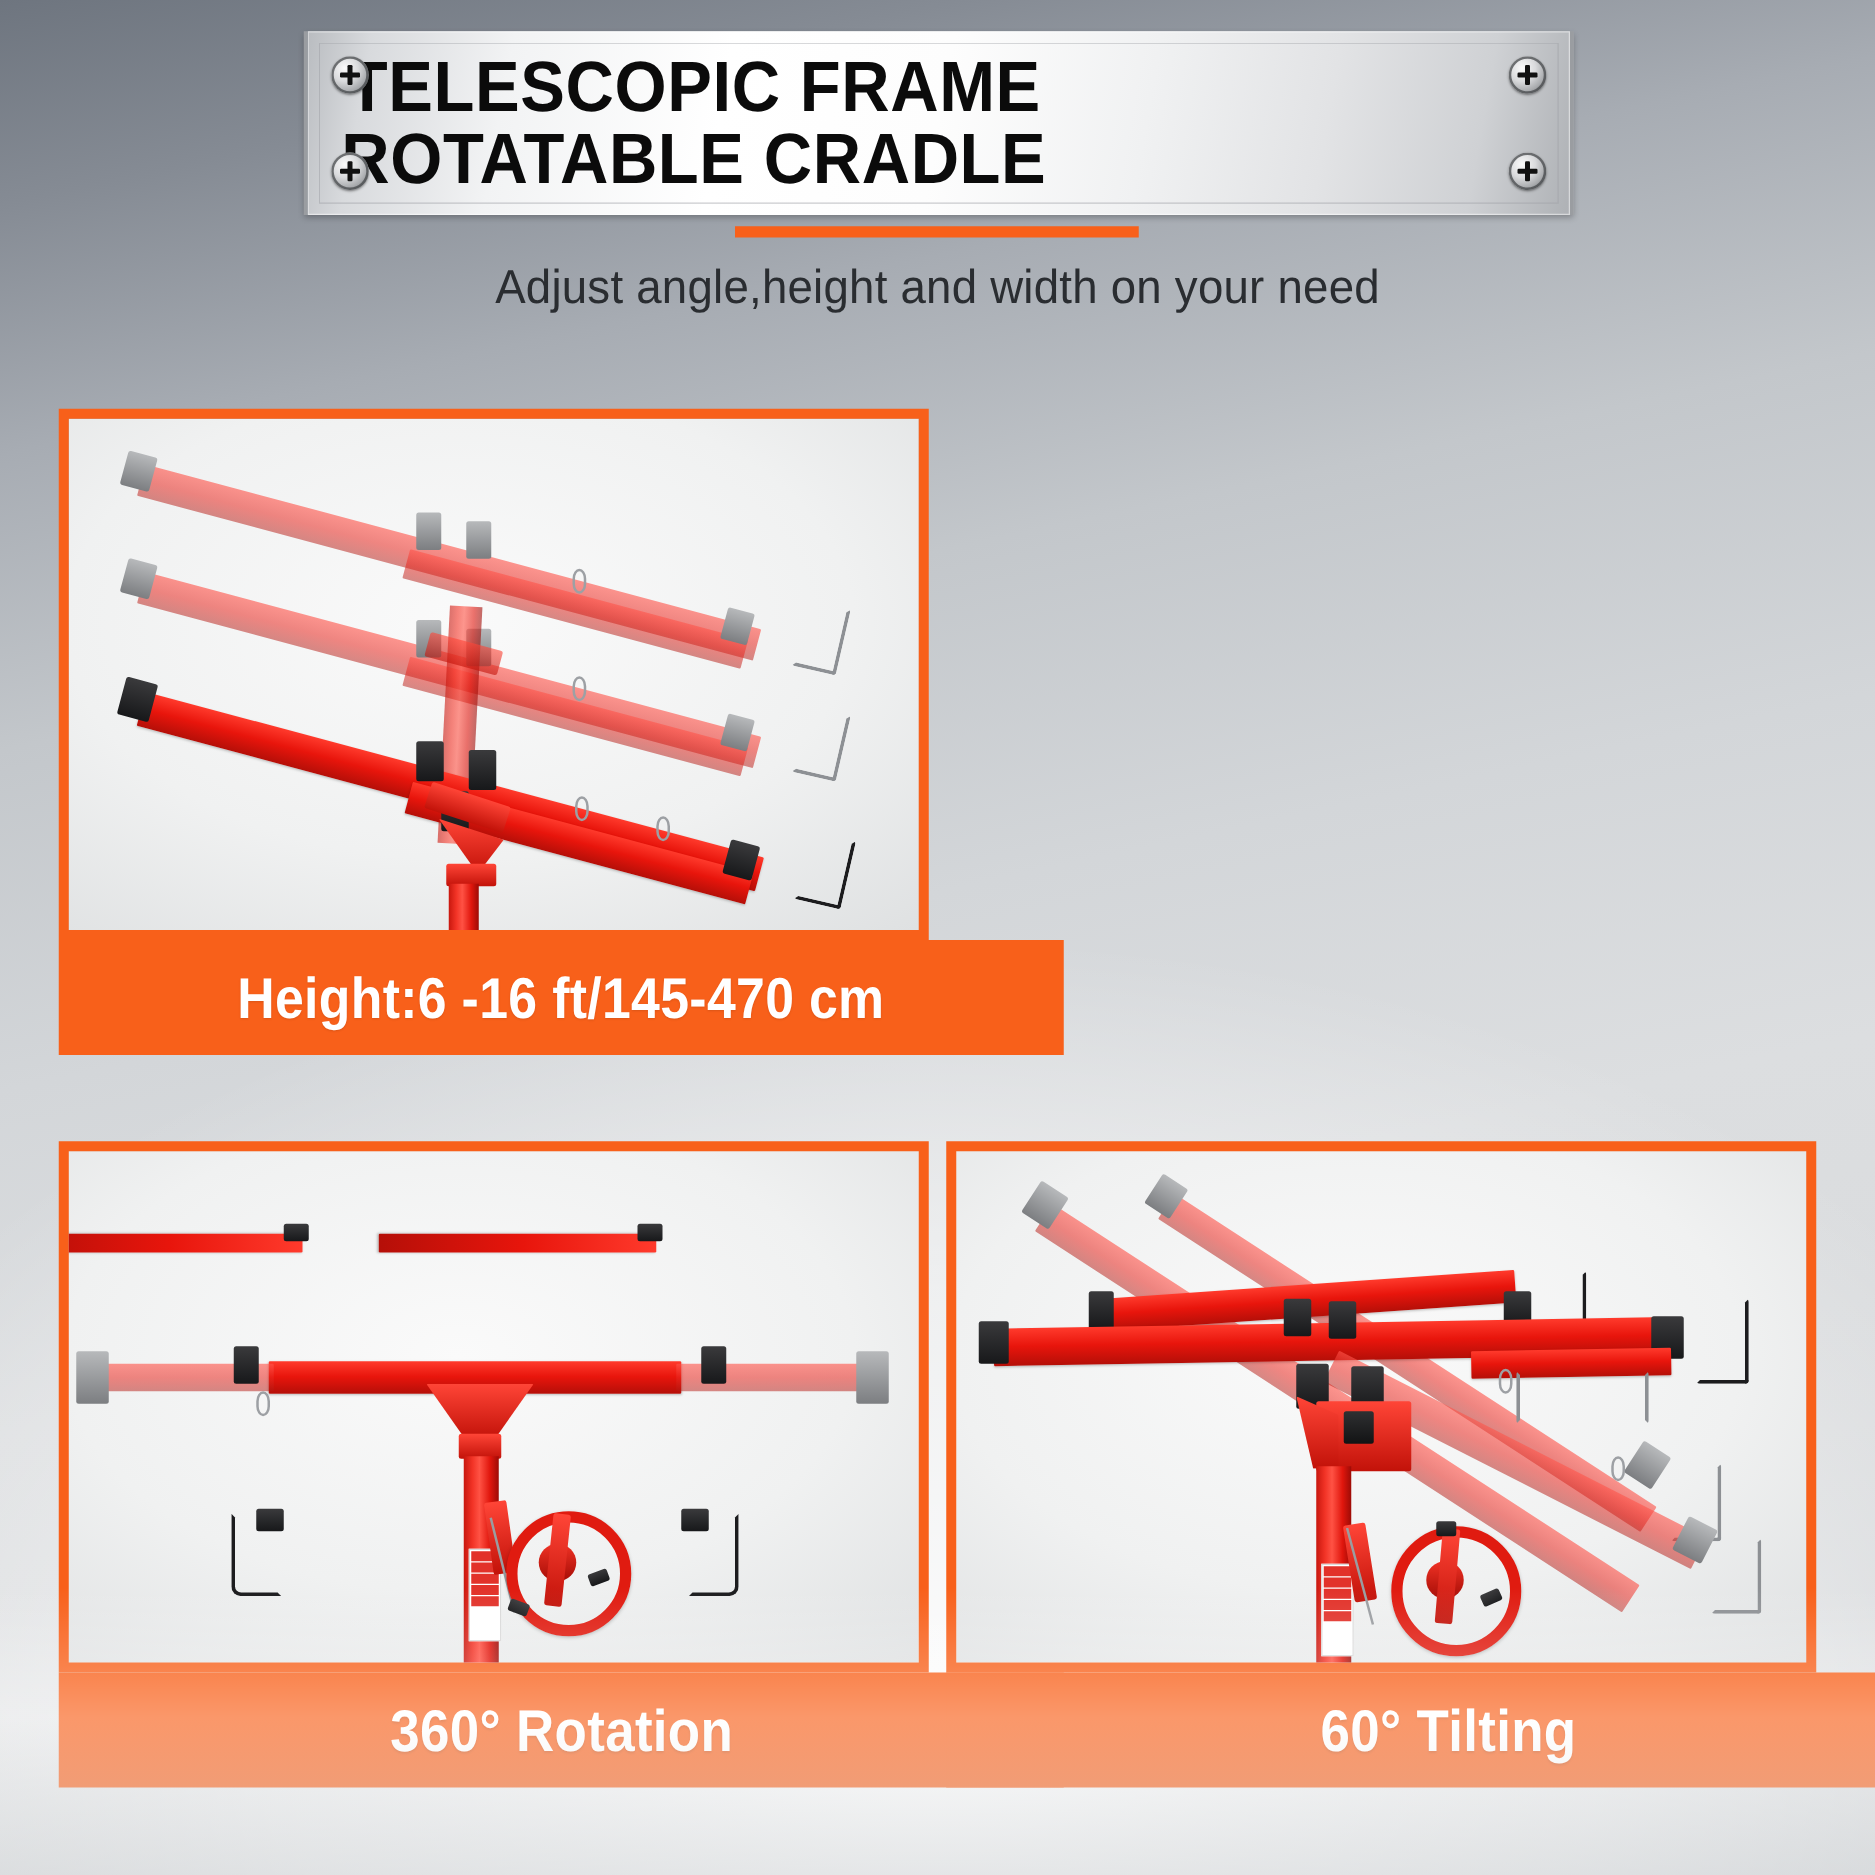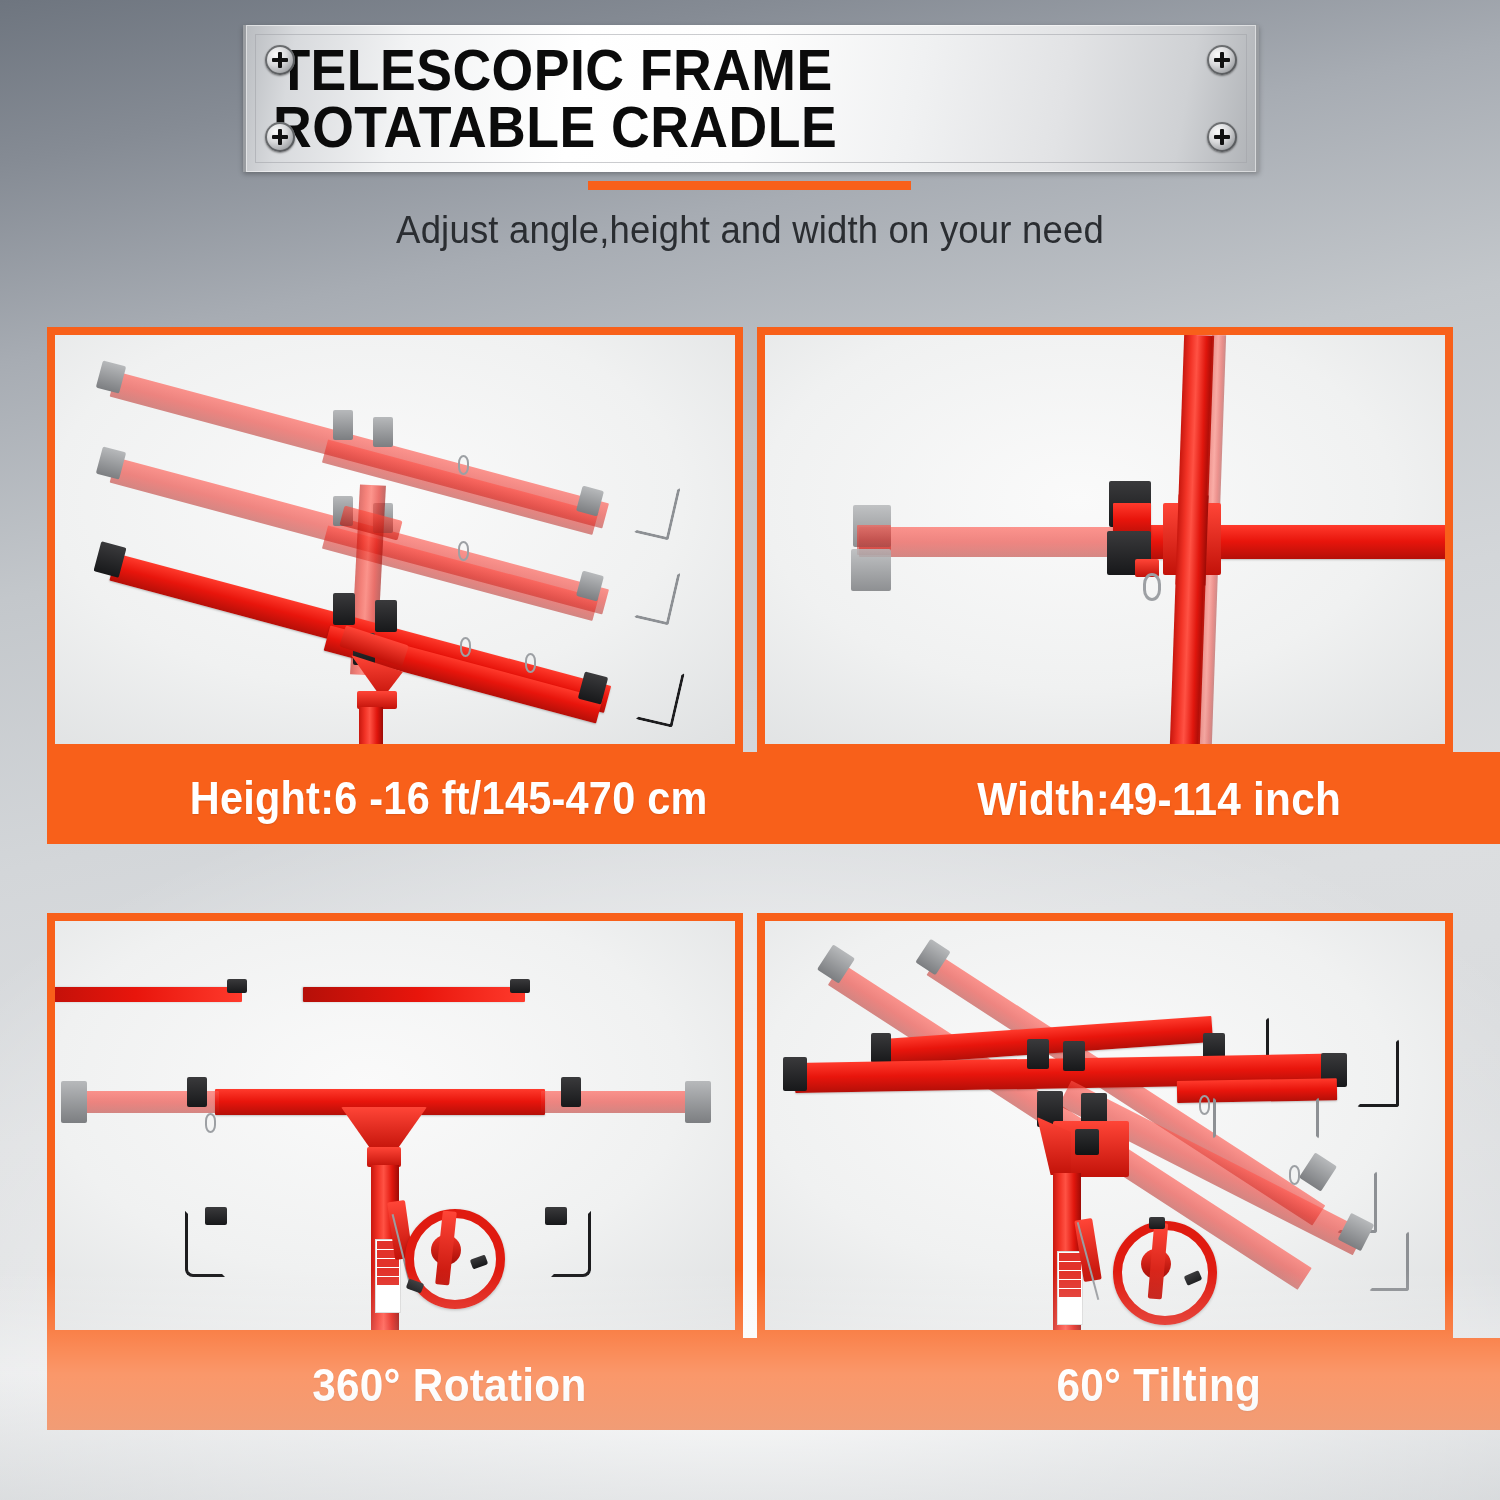--- a/index.html
+++ b/index.html
@@ -171,48 +171,20 @@
       <div class="bracket" style="left:286px;top:300px;width:66px;height:22px;transform:rotate(18deg);"></div>
       <div class="bracket" style="left:296px;top:320px;width:52px;height:44px;clip-path:polygon(0 0,100% 38%,60% 100%);"></div>
       <div class="bracket" style="left:302px;top:356px;width:40px;height:18px;"></div>
       <div class="mast" style="left:304px;top:372px;width:24px;height:55px;"></div>
     </div>
     <div class="caption cap1">
       <span>Height:6 -16 ft/145-470 cm</span>
     </div>
   </div>
 
-  <div class="card right top">
-    <div class="photo">
-
-      <div class="mast" style="left:412px;top:0px;width:30px;height:410px;transform:rotate(2deg);"></div>
-      <div class="mast gh" style="left:440px;top:0px;width:14px;height:410px;transform:rotate(2deg);opacity:.45;"></div>
-
-      <div class="beam solid" style="left:372px;top:190px;width:310px;height:34px;"></div>
-
-      <div class="beam ghost" style="left:94px;top:192px;width:284px;height:30px;"></div>
-
-      <div class="bracket" style="left:398px;top:168px;width:58px;height:72px;"></div>
-      <div class="mast" style="left:412px;top:160px;width:30px;height:90px;transform:rotate(2deg);"></div>
-
-      <div class="cap-blk" style="left:344px;top:146px;width:42px;height:46px;"></div>
-      <div class="beam solid" style="left:348px;top:168px;width:38px;height:34px;"></div>
-      <div class="cap-blk" style="left:342px;top:196px;width:44px;height:44px;"></div>
-
-      <div class="cap-gry" style="left:88px;top:170px;width:38px;height:42px;opacity:.85;"></div>
-      <div class="beam ghost" style="left:92px;top:190px;width:34px;height:30px;"></div>
-      <div class="cap-gry" style="left:86px;top:214px;width:40px;height:42px;opacity:.85;"></div>
-
-      <div class="bracket" style="left:370px;top:224px;width:24px;height:18px;"></div>
-      <div class="pin" style="left:378px;top:238px;width:12px;height:22px;border-width:3px;"></div>
-    </div>
-    <div class="caption cap2">
-      <span>Width:49-114 inch</span>
-    </div>
-  </div>
 
   <div class="card left bottom">
     <div class="photo">
 
       <div class="beam solid" style="left:160px;top:168px;width:330px;height:26px;"></div>
       <div class="beam ghost" style="left:14px;top:170px;width:150px;height:22px;"></div>
       <div class="beam ghost" style="left:486px;top:170px;width:158px;height:22px;"></div>
       <div class="cap-gry" style="left:6px;top:160px;width:26px;height:42px;"></div>
       <div class="cap-gry" style="left:630px;top:160px;width:26px;height:42px;"></div>
 

